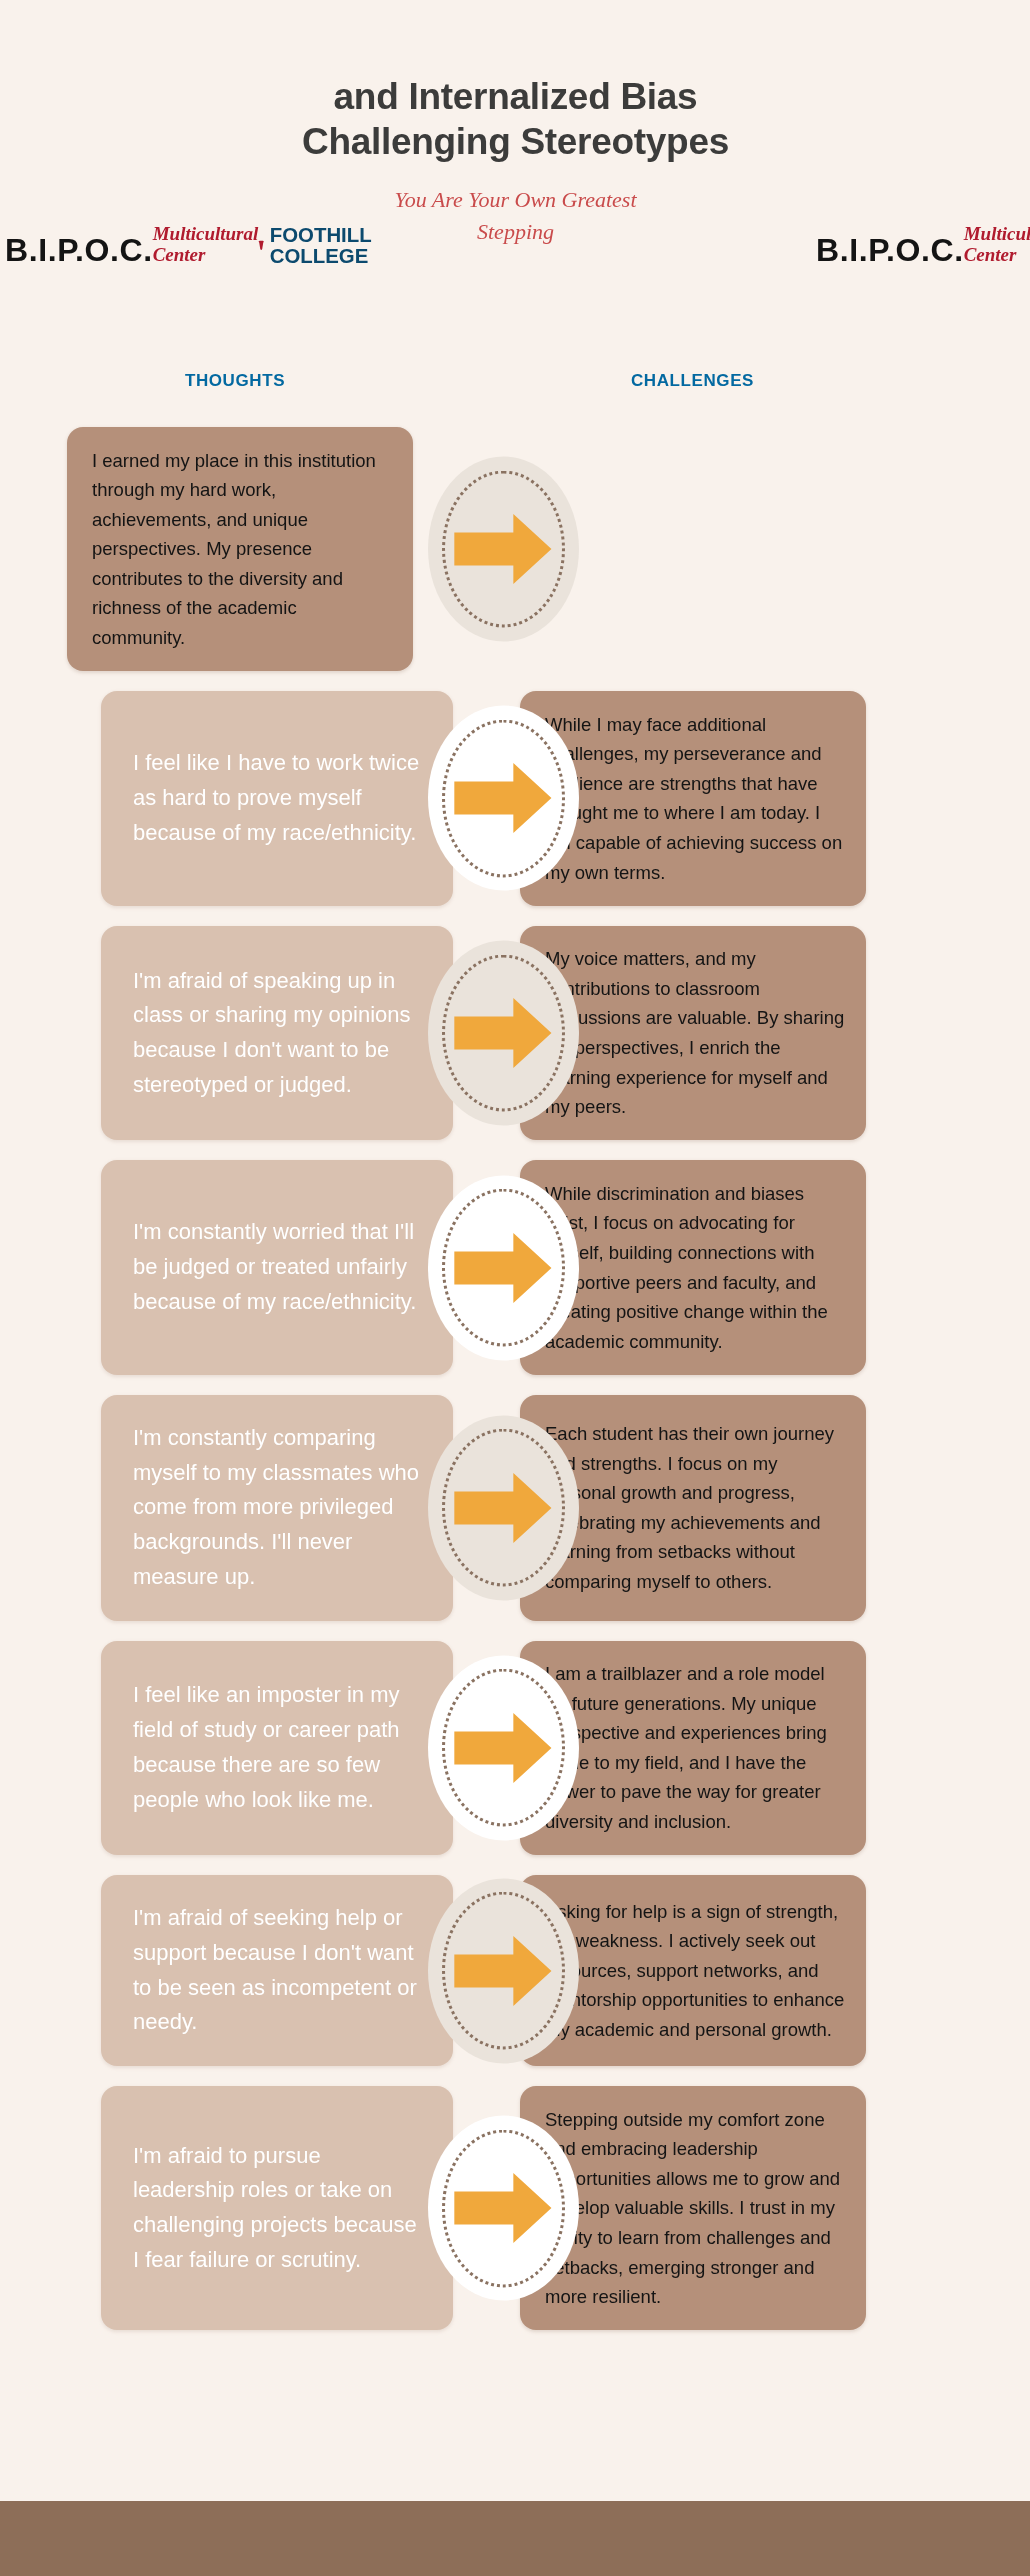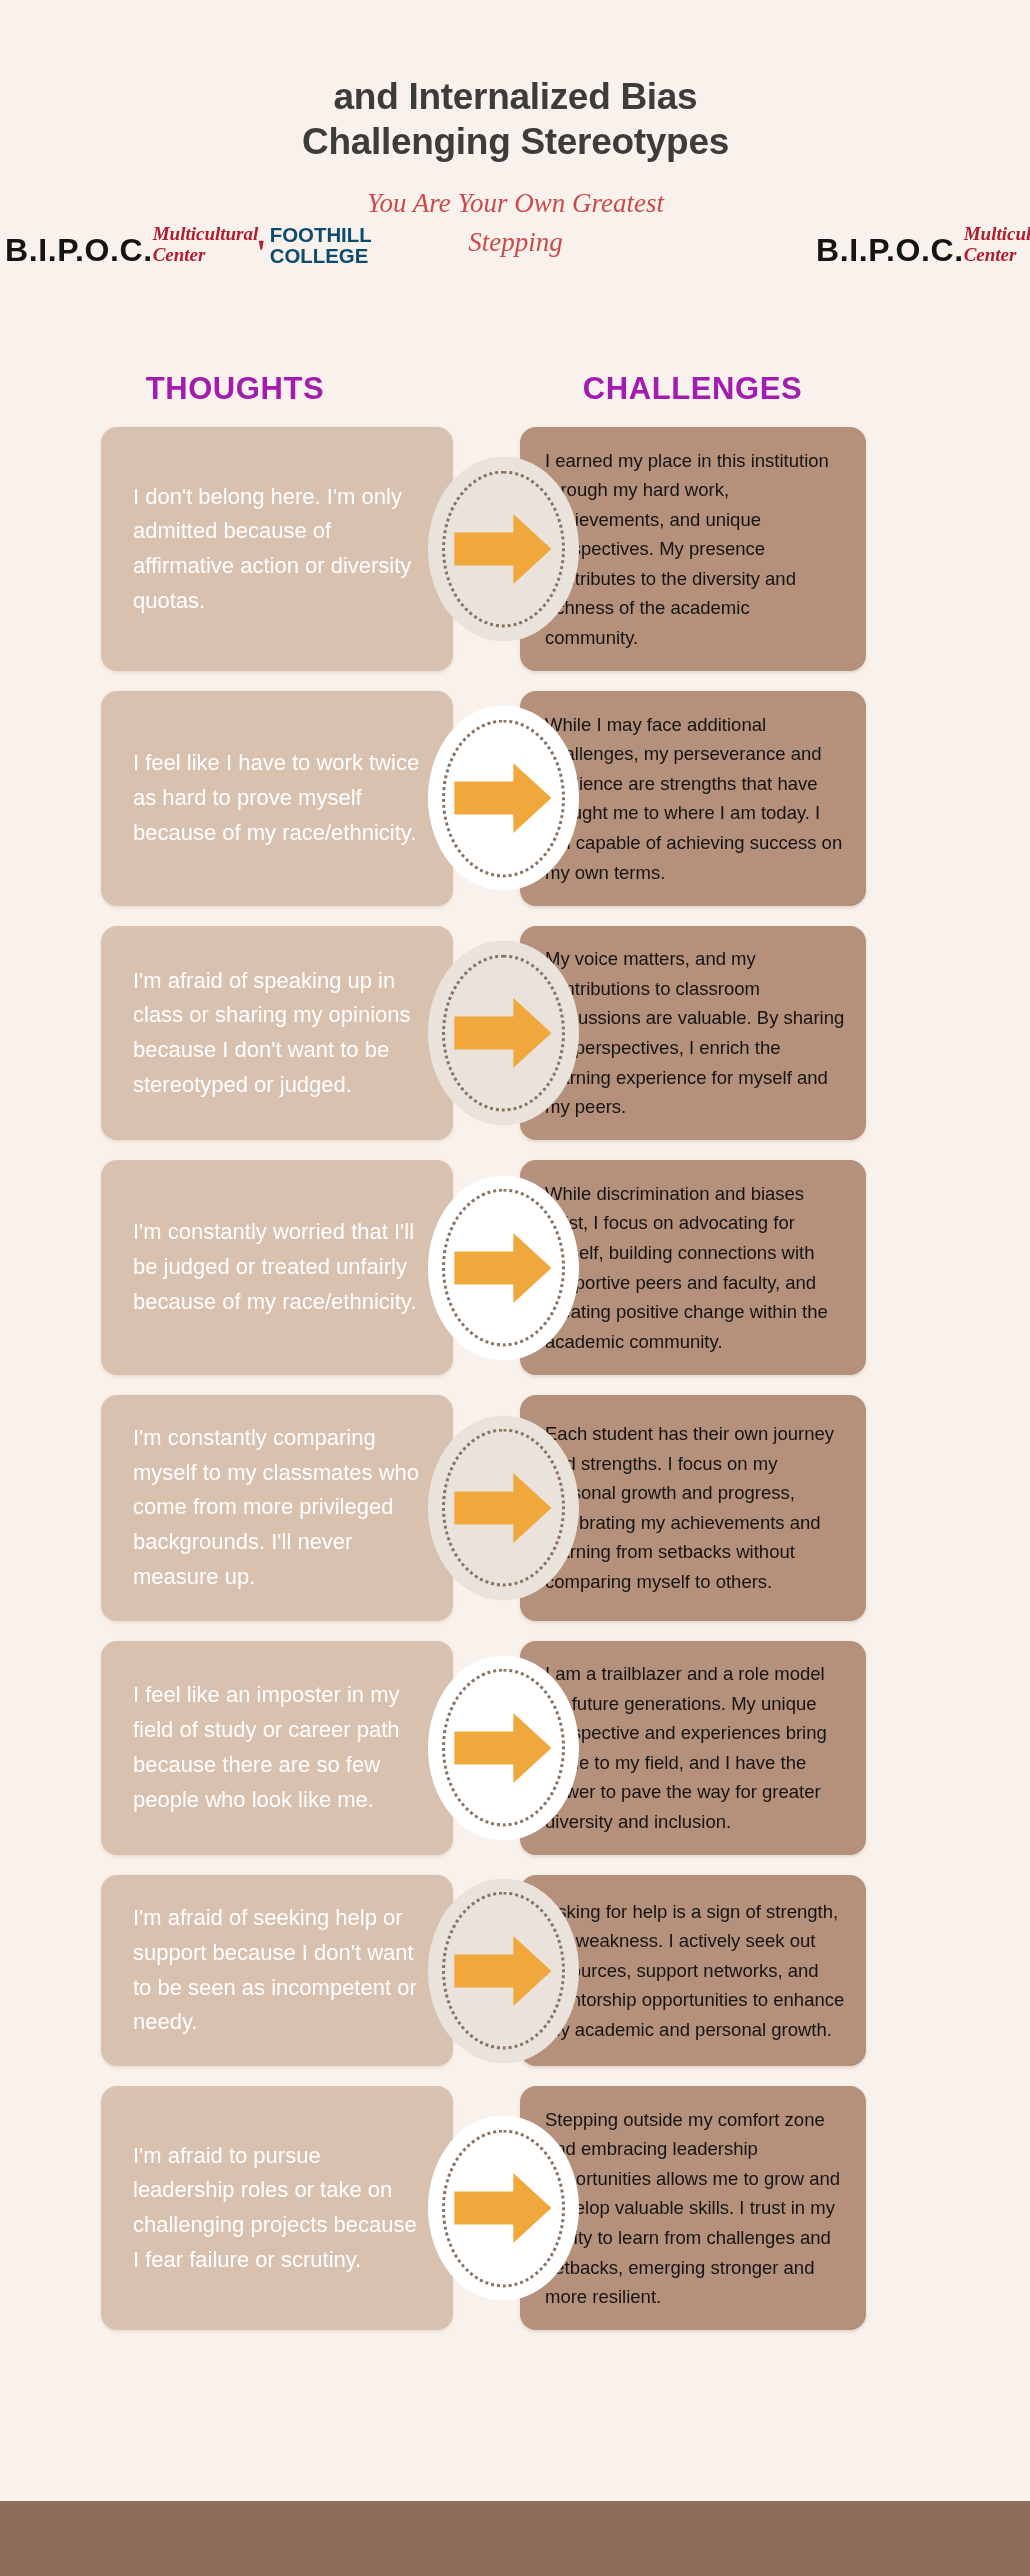--- a/index.html
+++ b/index.html
@@ -84,39 +84,39 @@
     font-family:"Liberation Sans", sans-serif;
     font-weight:bold;
     font-size:37px;
     line-height:1.22;
     color:#3C3C3B;
     letter-spacing:-0.3px;
   }
   .subtitle {
     font-family:"Liberation Serif", serif;
     font-style:italic;
-    font-size:27px;
+    font-size:22px;
     line-height:1.45;
     color:#C94B4B;
     margin-top:20px;
   }
 
   
   .col-headers {
     position:relative;
     width:1031px;
     height:56px;
   }
   .col-head {
     position:absolute;
     font-family:"Liberation Sans", sans-serif;
     font-weight:bold;
-    font-size:31px;
+    font-size:17px;
     letter-spacing:0.6px;
-    color:#a21caf;
+    color:#0369a1;
     text-align:center;
   }
   .col-head.thoughts   { left:105px;  width:260px; }
   .col-head.challenges { left:544px;  width:297px; }
 
   
   .rows { position:relative; width:1031px; padding-bottom:25px; }
   .row {
     position:relative;
     width:1031px;
@@ -341,23 +341,20 @@
   </div>
 </div>
 
 <div class="col-headers">
   <div class="col-head thoughts">THOUGHTS</div>
   <div class="col-head challenges">CHALLENGES</div>
 </div>
 
 <div class="rows" id="rows-container">
     <div class="row">
-      <div class="card card-thought">
-        <div class="txt">I don't belong here. I'm only admitted because of affirmative action or diversity quotas.</div>
-      </div>
       <div class="card card-challenge">
         <div class="txt">I earned my place in this institution through my hard work, achievements, and unique perspectives. My presence contributes to the diversity and richness of the academic community.</div>
       </div>
       <div class="connector">
         <div class="circle-bg beige"></div>
         <div class="circle-dots"></div>
         <svg class="arrow-svg" viewBox="0 0 160 122">
           <path d="M0 34 L96 34 L96 4 L158 61 L96 118 L96 88 L0 88 Z" fill="#F0A83C"></path>
         </svg>
       </div>

